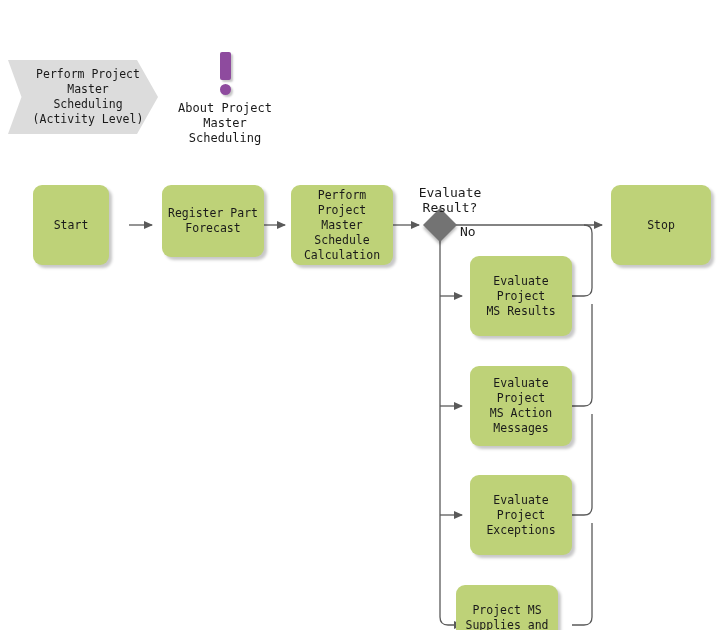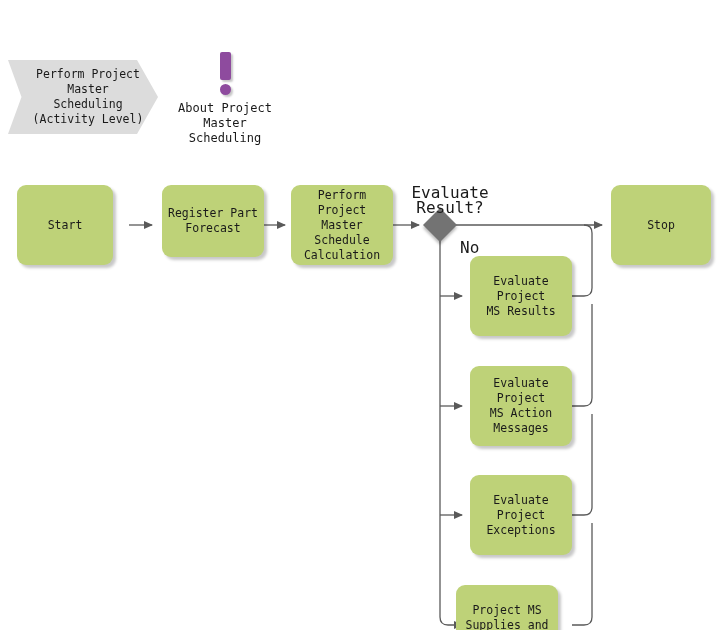--- a/index.html
+++ b/index.html
@@ -105,21 +105,21 @@
     margin-top: 6px;
     font-size: 12px;
     line-height: 15px;
     white-space: pre-line;
     text-align: center;
   }
 
   
   .flabel {
     position: absolute;
-    font-size: 16px;
+    font-size: 13px;
     line-height: 15px;
     white-space: pre-line;
     text-align: center;
   }
   .flabel.left {
     text-align: left;
   }
 </style>
 </head>
 <body>
@@ -163,21 +163,21 @@
   </div>
 
   <div class="infomark" style="left:175px; top:8px; width:100px;">
     <div class="bang-bar"></div>
     <div class="bang-dot"></div>
     <span class="label">About Project
 Master
 Scheduling</span>
   </div>
 
-  <div class="node" style="left:17px; top:141px; width:96px; height:80px;">
+  <div class="node" style="left:33px; top:141px; width:76px; height:80px;">
     <span class="label">Start</span>
   </div>
 
   <div class="node" style="left:162px; top:141px; width:102px; height:72px;">
     <span class="label">Register Part
 Forecast</span>
   </div>
 
   <div class="node" style="left:291px; top:141px; width:102px; height:80px;">
     <span class="label">Perform Project
@@ -187,21 +187,21 @@
 
   <div class="node" style="left:611px; top:141px; width:100px; height:80px;">
     <span class="label">Stop</span>
   </div>
 
   <div class="diamond" style="left:428px; top:169px;"></div>
   <div class="flabel" style="left:405px; top:126px; width:90px;">
     <span>Evaluate
 Result?</span>
   </div>
-  <div class="flabel left" style="left:460px; top:181px; width:40px;">
+  <div class="flabel left" style="left:460px; top:165px; width:40px;">
     <span>No</span>
   </div>
 
   <div class="node" style="left:470px; top:212px; width:102px; height:80px;">
     <span class="label">Evaluate Project
 MS Results</span>
   </div>
 
   <div class="node" style="left:470px; top:322px; width:102px; height:80px;">
     <span class="label">Evaluate Project

